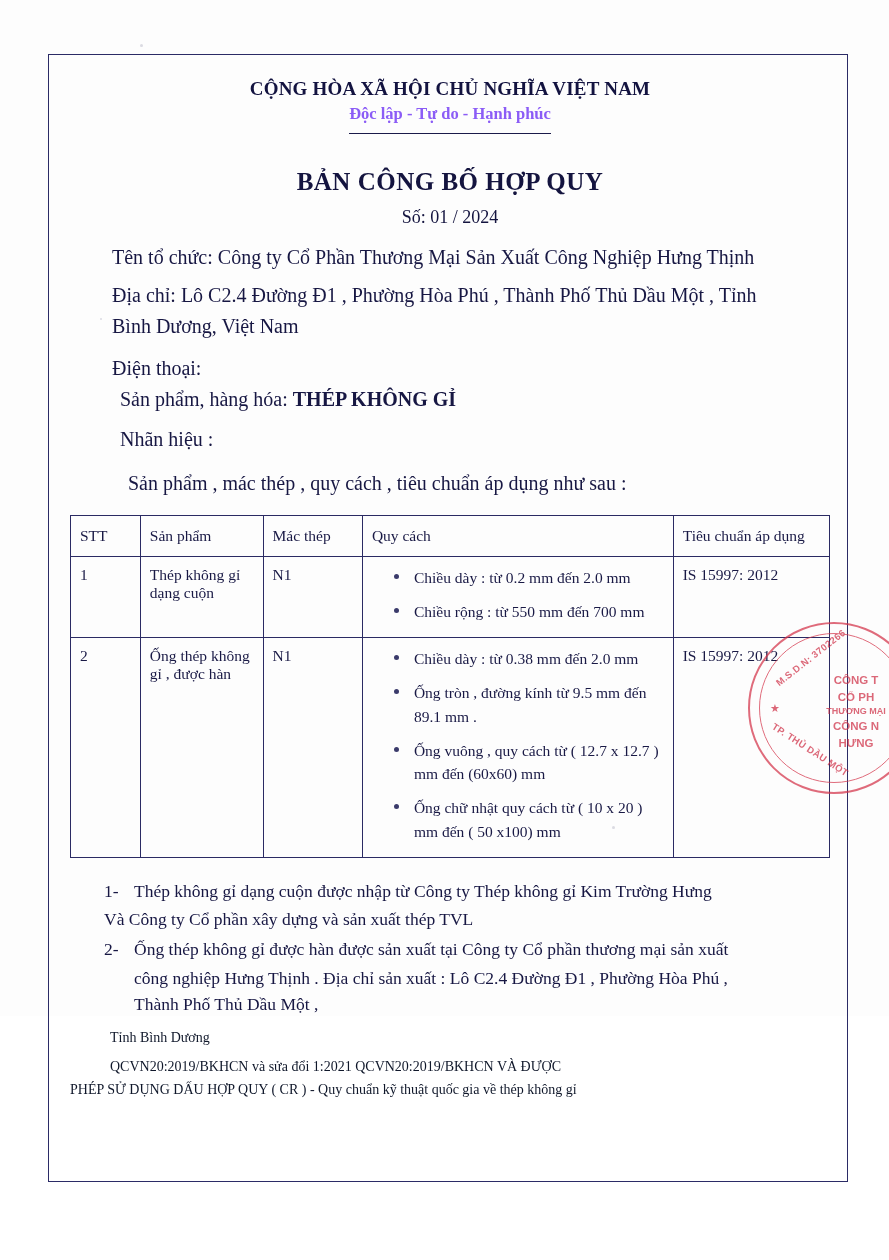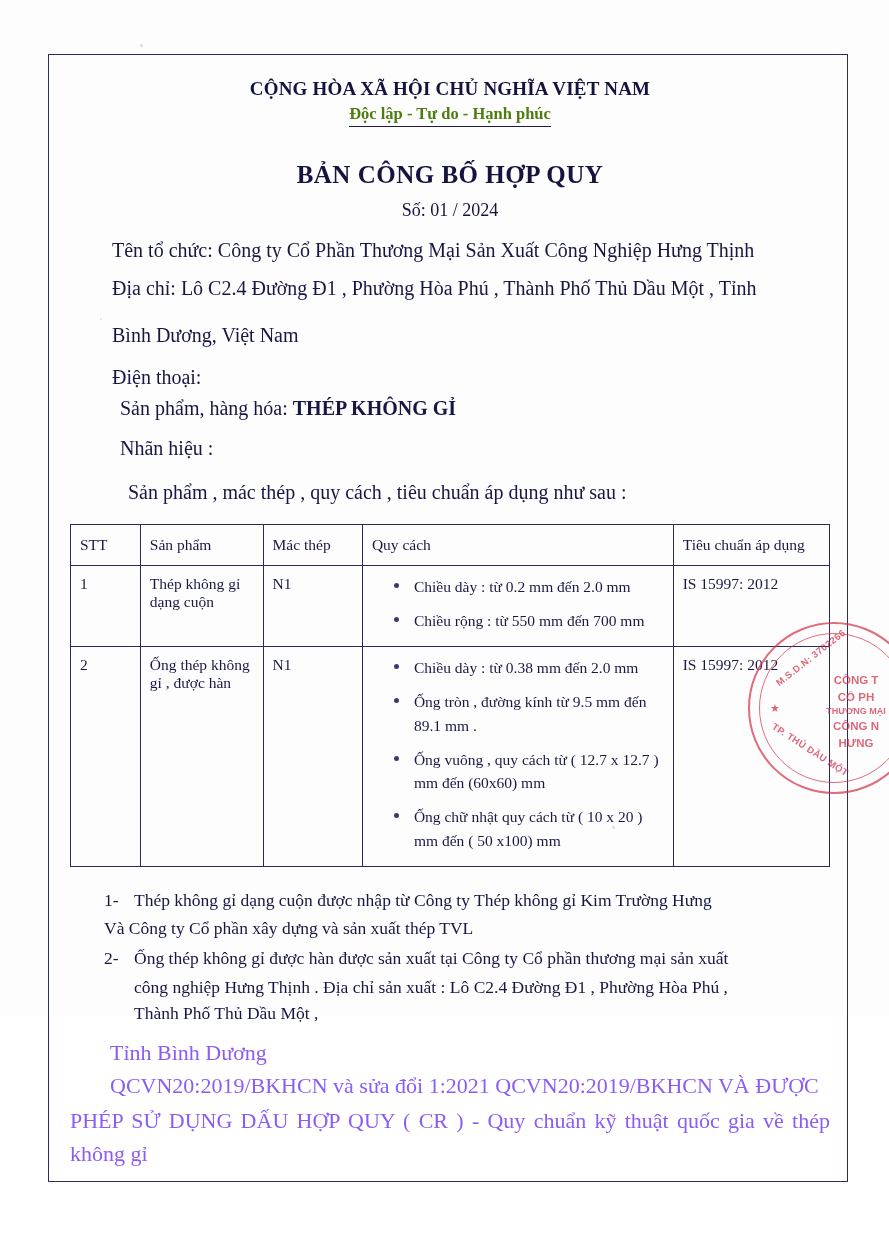--- a/index.html
+++ b/index.html
@@ -46,22 +46,22 @@
     letter-spacing: 0.2px;
     color: #131340;
     margin-top: 8px;
   }
   .nat-sub {
     font-weight: bold;
     font-size: 16.5px;
     margin-top: 4px;
     display: inline-block;
     border-bottom: 1.4px solid #1b1b4a;
-    padding-bottom: 2px;
-    color: #4d7c0f;
+    padding-bottom: 9px;
+    color: #8b5cf6;
   }
   .doc-title {
     font-weight: bold;
     font-size: 25px;
     margin-top: 34px;
     letter-spacing: 0.5px;
     color: #14143f;
   }
   .doc-number {
     font-size: 18px;
@@ -134,26 +134,27 @@
     margin-bottom: 2px;
   }
   .note-num {
     width: 30px;
     flex: 0 0 30px;
     padding-left: 34px;
   }
   .note-body { flex: 1; }
   .note-cont { padding-left: 64px; }
   .tail {
-    font-size: 22px;
+    font-size: 14px;
     line-height: 1.5;
-    color: #8b5cf6;
+    color: #0f172a;
   }
   .tail-ind { padding-left: 40px; margin-top: 10px; }
   .tail-just {
+    margin-top: 8px;
     padding-left: 40px;
     text-align: justify;
   }
   .tail-last {
     margin-top: 2px;
     text-align: justify;
   }
   
   .stamp {
     position: absolute;
@@ -234,21 +235,21 @@
 
     <div class="para indent-1">
       <span>Tên tổ chức:</span>
       <span>Công ty Cổ Phần Thương Mại Sản Xuất Công Nghiệp Hưng Thịnh</span>
     </div>
 
     <div class="para indent-1" style="margin-top:8px">
       <span>Địa chỉ:</span>
       <span>Lô C2.4 Đường Đ1 , Phường Hòa Phú , Thành Phố Thủ Dầu Một , Tỉnh</span>
     </div>
-    <div class="para" style="margin-top:16px;padding-left:42px">Bình Dương, Việt Nam</div>
+    <div class="para" style="margin-top:0;padding-left:42px">Bình Dương, Việt Nam</div>
 
     <div class="para indent-1" style="margin-top:12px">
       <span>Điện thoại:</span>
       <span></span>
     </div>
 
     <div class="para indent-2" style="margin-top:0">
       <span>Sản phẩm, hàng hóa:</span>
       <span class="bold">THÉP KHÔNG GỈ</span>
     </div>

